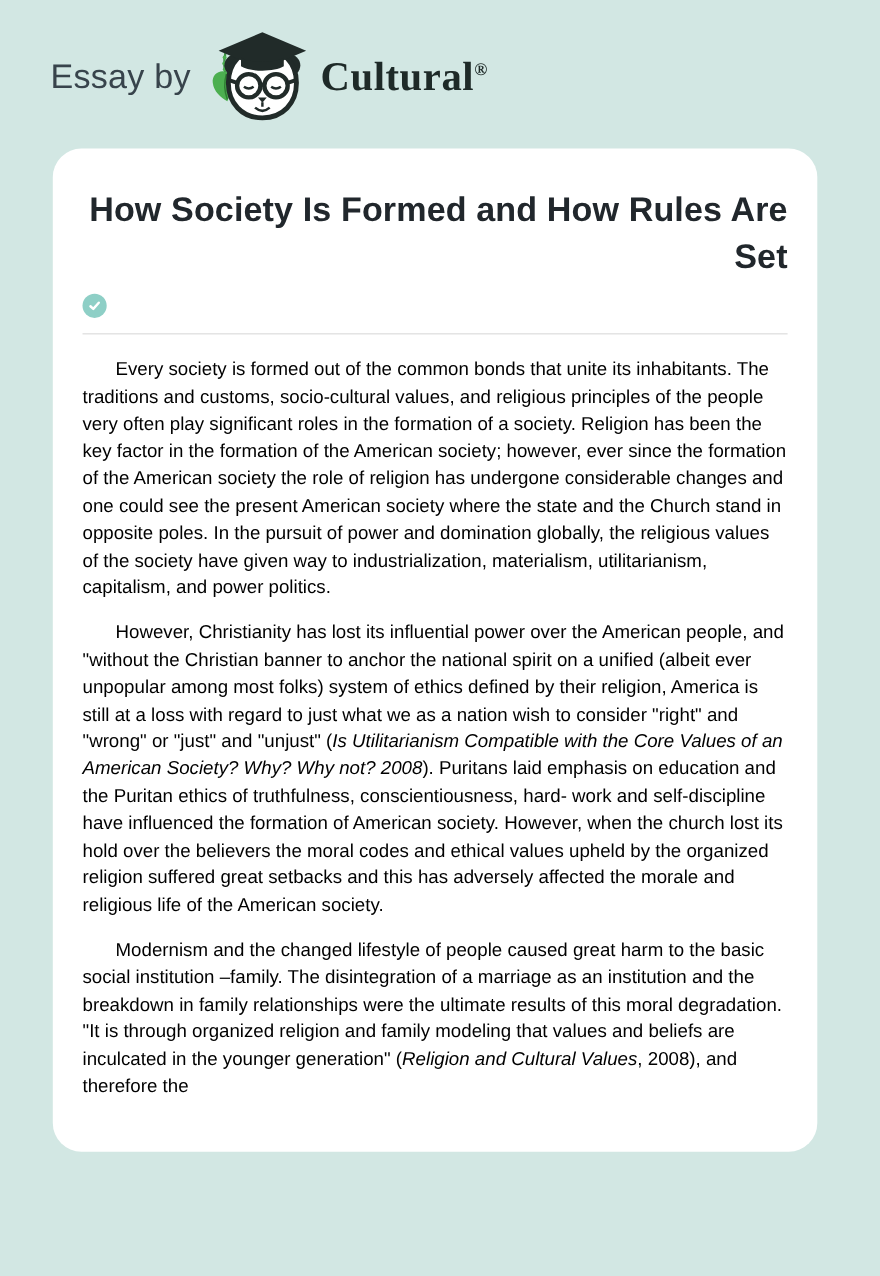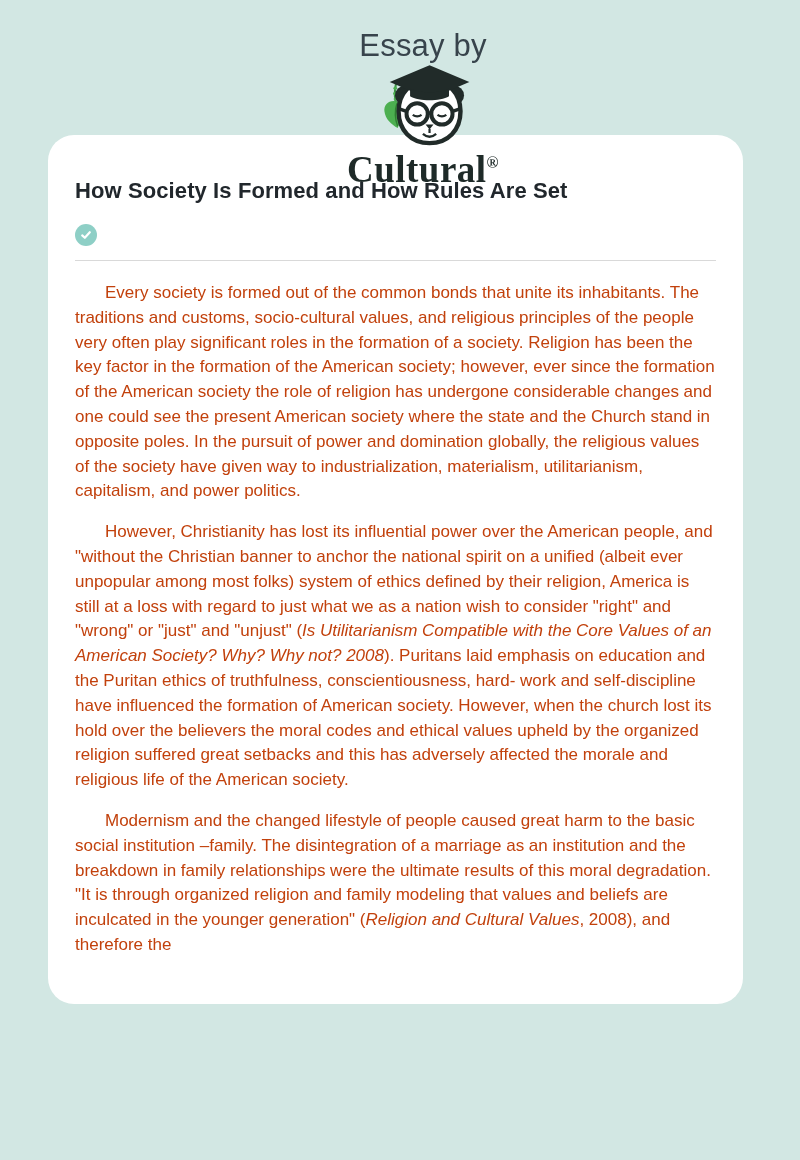--- a/index.html
+++ b/index.html
@@ -10,21 +10,20 @@
     font-family: "Liberation Sans", sans-serif;
     overflow: hidden;
   }
 
   
   .site-header {
     display: flex;
     align-items: center;
     padding: 28px 0 0 46px;
     height: 84px;
-    flex-direction: column;
   }
   .header-prefix {
     font-size: 31px;
     color: #38444c;
     letter-spacing: 0.2px;
   }
   .logo-icon {
     margin: 0 10px 0 16px;
     display: inline-flex;
     align-items: center;
@@ -47,25 +46,26 @@
     margin-left: 48px;
     margin-top: 23px;
     width: 695px;
     box-sizing: border-box;
     background: #ffffff;
     border-radius: 26px;
     padding: 34px 27px 44px 27px;
   }
   .essay-title {
     margin: 0 0 12px 0;
-    font-size: 22px;
+    font-size: 31px;
     line-height: 43px;
     font-weight: 700;
     color: #21272c;
     letter-spacing: 0.1px;
+    text-align: right;
   }
   .badge-row {
     display: flex;
     align-items: center;
     height: 22px;
   }
   .check-circle {
     width: 22px;
     height: 22px;
     border-radius: 50%;
@@ -84,21 +84,21 @@
   .divider {
     border: none;
     border-top: 1px solid #d9d9d9;
     margin: 14px 0 0 0;
   }
   .essay-body { margin-top: 20px; }
   .essay-body p.para {
     margin: 0 0 16px 0;
     font-size: 17px;
     line-height: 24.8px;
-    color: #c2410c;
+    color: #000000;
     text-indent: 30px;
     text-align: left;
   }
   .essay-body p.para:last-child { margin-bottom: 2px; }
   .essay-body .em { font-style: italic; }
 </style>
 </head>
 <body style="background: rgb(210, 231, 227);">
 
 <header class="site-header">

